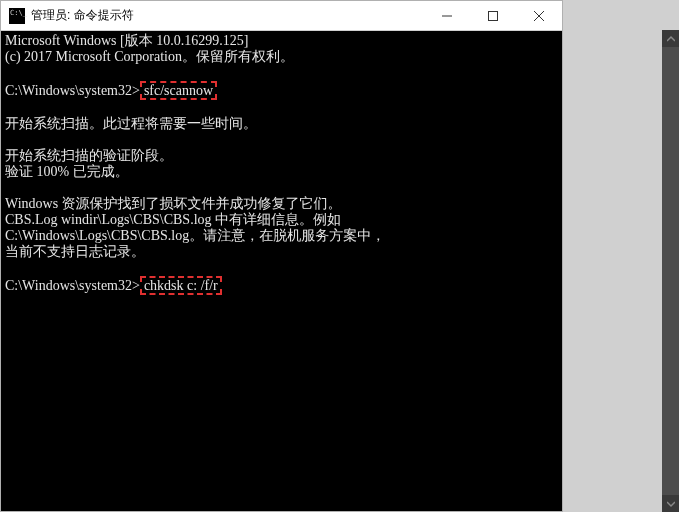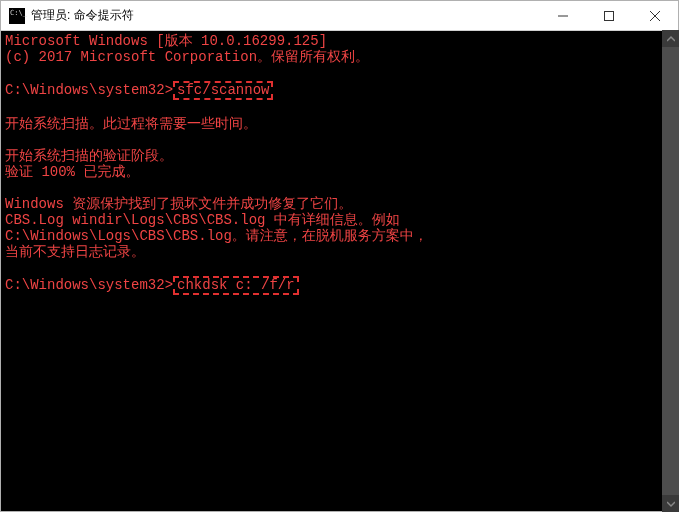--- a/index.html
+++ b/index.html
@@ -4,21 +4,21 @@
 <style>
   * { margin: 0; padding: 0; box-sizing: border-box; }
   body {
     width: 679px;
     height: 512px;
     background: #d0d0d0;
     font-family: "Microsoft YaHei", sans-serif;
     overflow: hidden;
   }
   .window {
-    width: 679px;
+    width: 563px;
     height: 512px;
     background: #000;
     border: 1px solid #b0b0b0;
     display: flex;
     flex-direction: column;
   }
   .titlebar {
     height: 30px;
     background: #fff;
     display: flex;
@@ -59,22 +59,22 @@
     height: 100%;
     display: flex;
     align-items: center;
     justify-content: center;
     color: #333;
   }
   .win-btn svg { width: 10px; height: 10px; }
   .terminal {
     flex: 1;
     background: #000;
-    color: #ef4444;
-    font-family: Liberation Mono, monospace;
+    color: #e5e5e5;
+    font-family: Liberation Serif, serif;
     font-size: 14px;
     line-height: 16px;
     padding: 2px 4px;
     white-space: pre;
     overflow: hidden;
     position: relative;
   }
   .hl {
     border: 2px dashed #e03030;
     padding: 0 2px;

